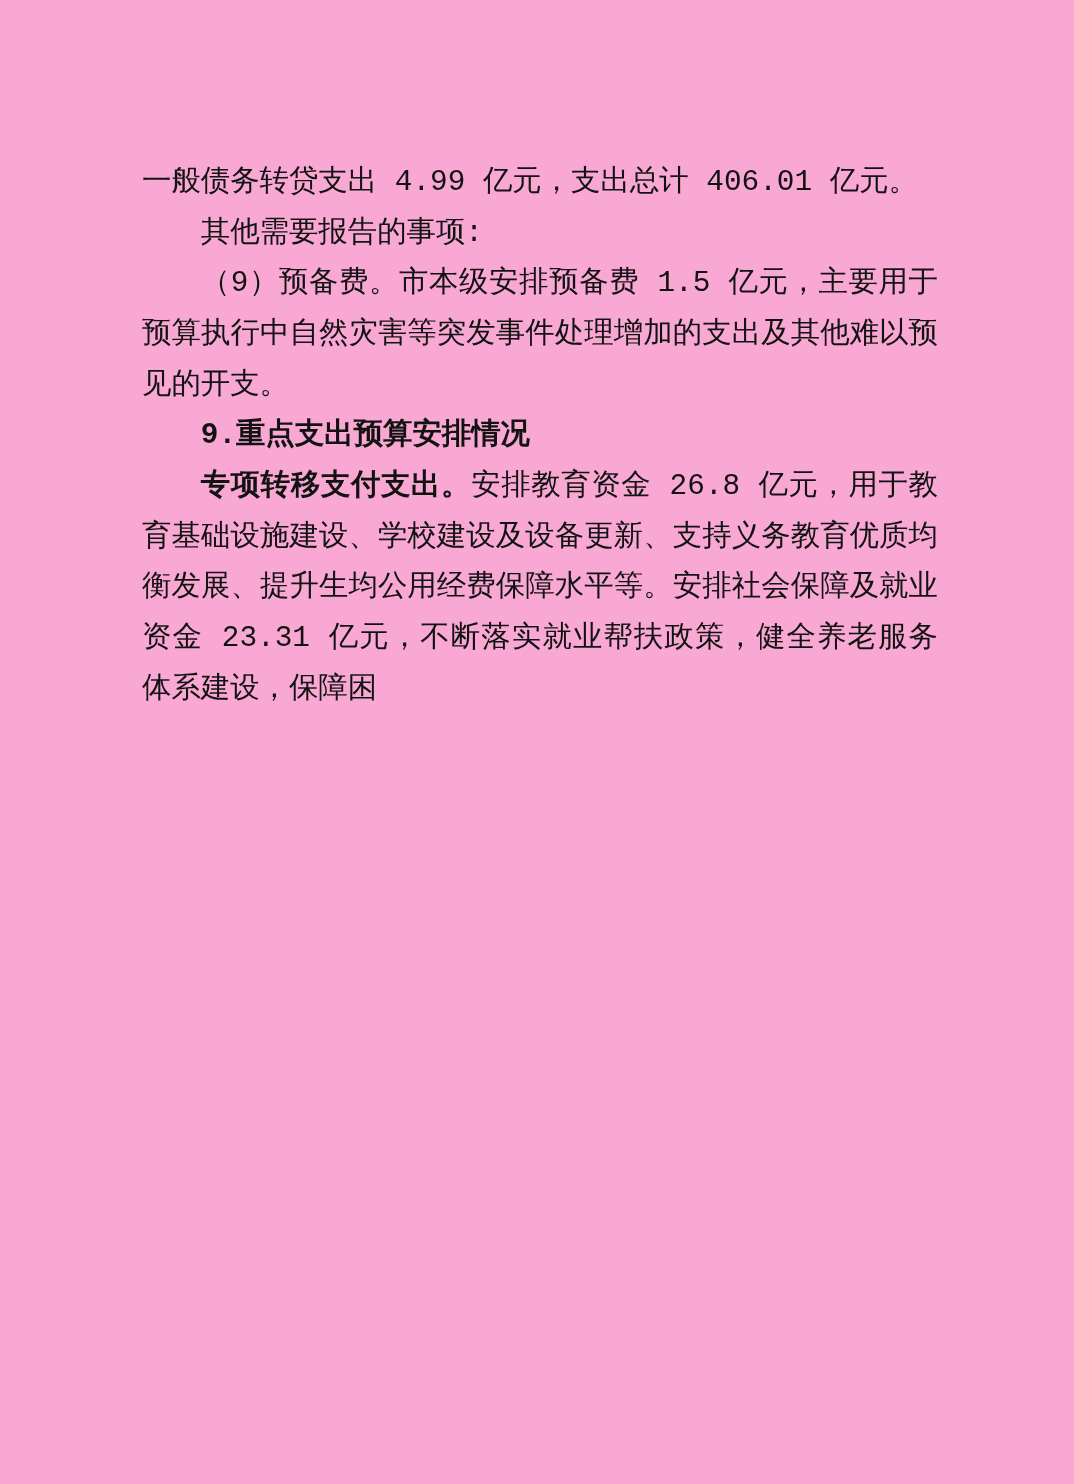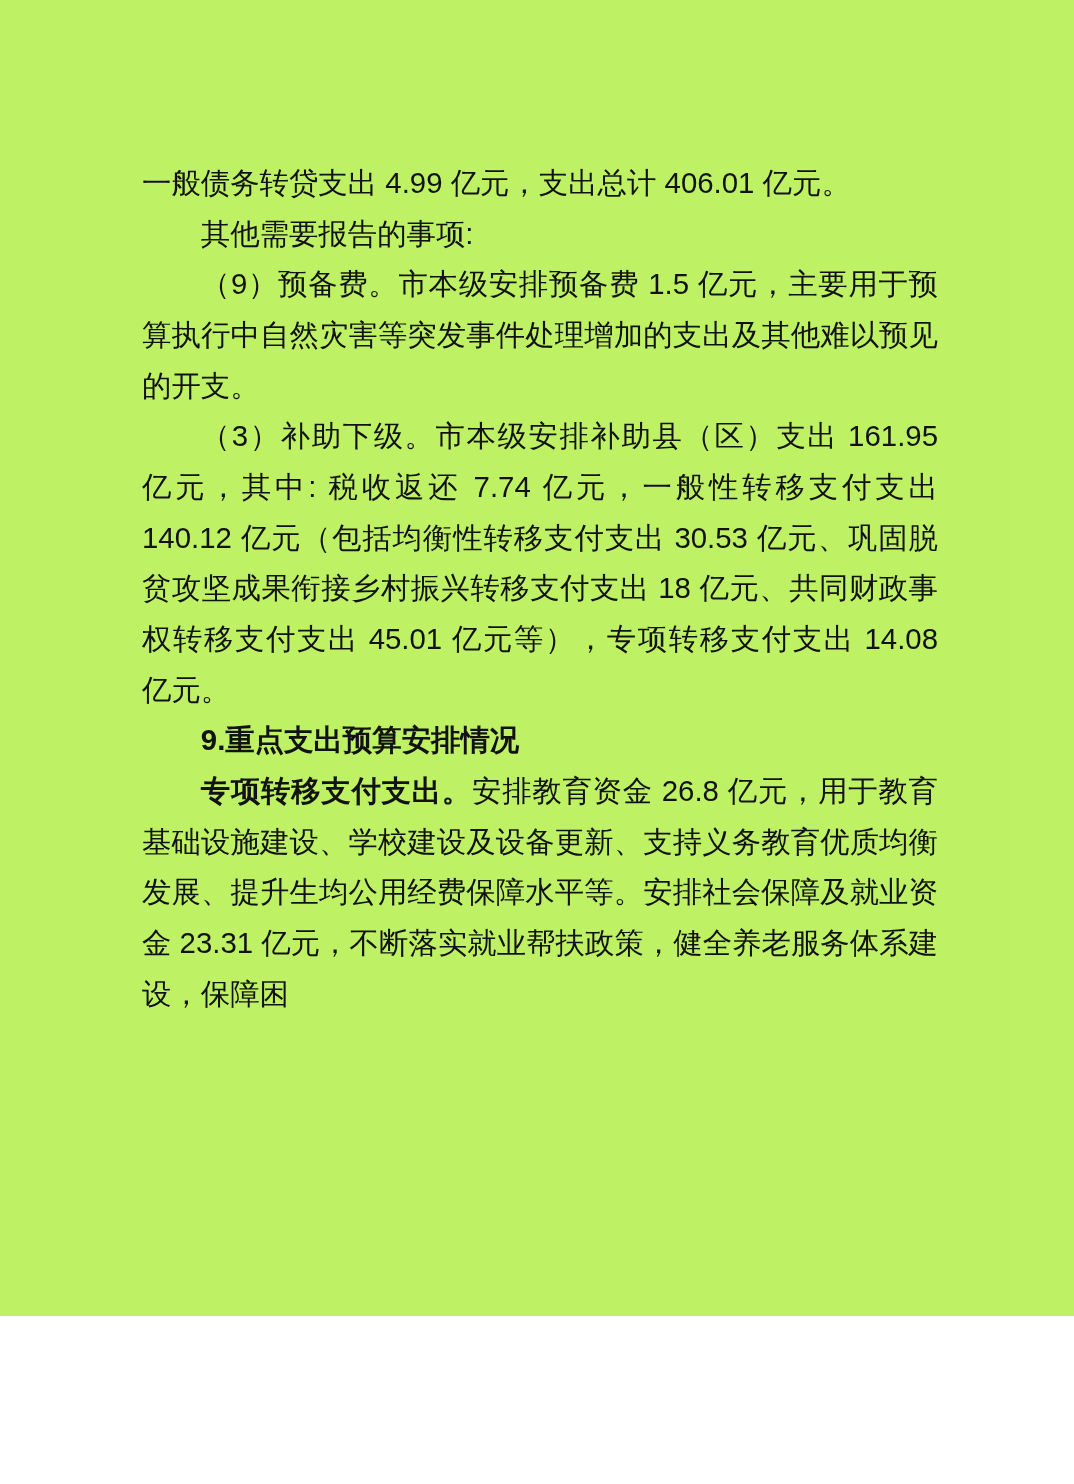--- a/index.html
+++ b/index.html
@@ -3,24 +3,24 @@
 <meta charset="utf-8">
 <style>
   html, body {
     margin: 0;
     padding: 0;
     background: #ffffff;
   }
   .page {
     position: relative;
     width: 1074px;
-    height: 1316px;
-    background: #bef264;
+    height: 1484px;
+    background: #f9a8d4;
     overflow: hidden;
-    font-family: Liberation Sans, sans-serif;
+    font-family: Liberation Mono, monospace;
   }
   .doc-body {
     position: absolute;
     left: 142px;
     top: 158px;
     width: 796px;
     font-size: 29.4px;
     line-height: 50.65px;
     color: #121212;
     text-align: justify;
@@ -43,17 +43,16 @@
   }
 </style>
 </head>
 <body>
 
 <div class="page">
   <div class="doc-body">
     <p class="para no-indent">一般债务转贷支出 4.99 亿元，支出总计 406.01 亿元。</p>
     <p class="para">其他需要报告的事项:</p>
     <p class="para">（9）预备费。市本级安排预备费 1.5 亿元，主要用于预算执行中自然灾害等突发事件处理增加的支出及其他难以预见的开支。</p>
-    <p class="para">（3）补助下级。市本级安排补助县（区）支出 161.95 亿元，其中: 税收返还 7.74 亿元，一般性转移支付支出 140.12 亿元（包括均衡性转移支付支出 30.53 亿元、巩固脱贫攻坚成果衔接乡村振兴转移支付支出 18 亿元、共同财政事权转移支付支出 45.01 亿元等），专项转移支付支出 14.08 亿元。</p>
     <p class="para heading">9.重点支出预算安排情况</p>
     <p class="para"><span class="lead-bold">专项转移支付支出。</span><span>安排教育资金 26.8 亿元，用于教育基础设施建设、学校建设及设备更新、支持义务教育优质均衡发展、提升生均公用经费保障水平等。安排社会保障及就业资金 23.31 亿元，不断落实就业帮扶政策，健全养老服务体系建设，保障困</span></p>
   </div>
 </div>
 
 </body></html>

